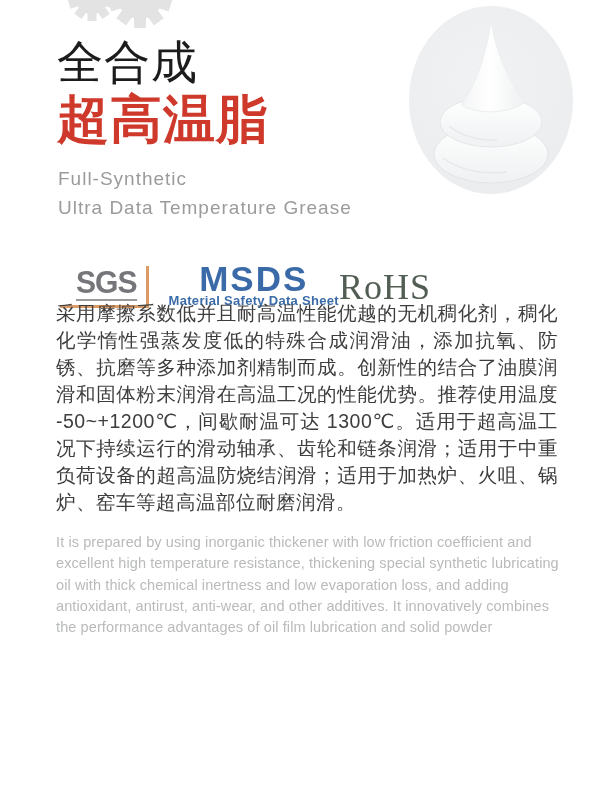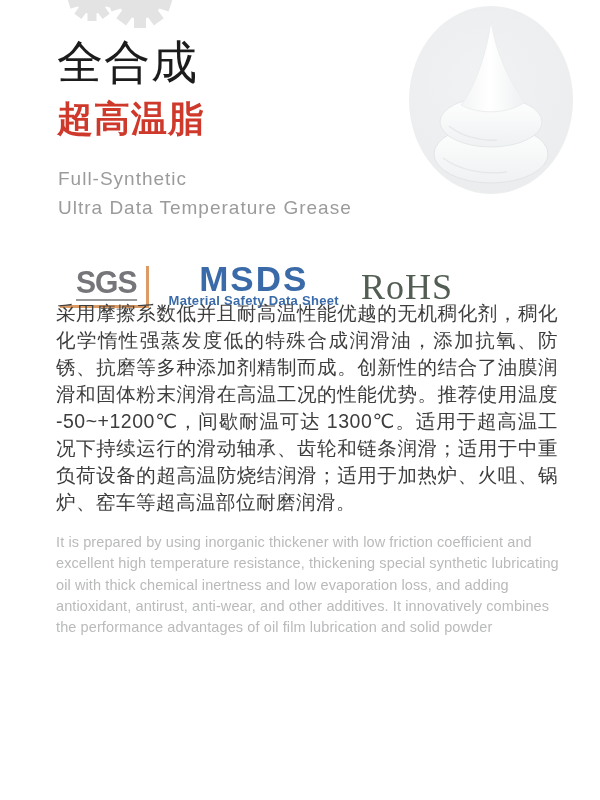--- a/index.html
+++ b/index.html
@@ -25,21 +25,21 @@
   .swirl { position:absolute; left:22px; top:10px; }
 
   
   .title-cn-1 {
     position:absolute; left:57px; top:34px;
     font-size:46px; line-height:56px; font-weight:500;
     color:#1c1c1c; letter-spacing:1px;
   }
   .title-cn-2 {
     position:absolute; left:57px; top:92px;
-    font-size:36px; line-height:54px; font-weight:800;
+    font-size:52px; line-height:54px; font-weight:800;
     color:#cf392b; letter-spacing:1px;
   }
   .subtitle {
     position:absolute; left:58px; top:164px;
     font-size:19px; line-height:29px; 
     color:#9b9b9b; letter-spacing:1px;
   }
 
   
   .certs {
@@ -58,21 +58,21 @@
   .msds-box { margin-left:20px; margin-bottom:4px; text-align:center; }
   .msds-main {
     font-size:35px; line-height:30px; font-weight:800;
     color:#3a6ba8; letter-spacing:2px;
   }
   .msds-sub {
     font-size:13px; line-height:11px; font-weight:bold;
     color:#3a6ba8; letter-spacing:.3px; margin-top:1px;
   }
   .rohs-text {
-    margin-left:22px; margin-bottom:4px;
+    margin-bottom:4px;
     font-family:"Liberation Serif","DejaVu Serif",serif;
     font-size:36px; line-height:38px; color:#525d53; letter-spacing:1px;
   }
 
   
   .desc-cn {
     position:absolute; left:56px; top:300px; width:502px;
     font-size:19.5px; line-height:27px; color:#3d3d3d;
     letter-spacing:.5px; text-align:justify; font-weight:500;
   }

